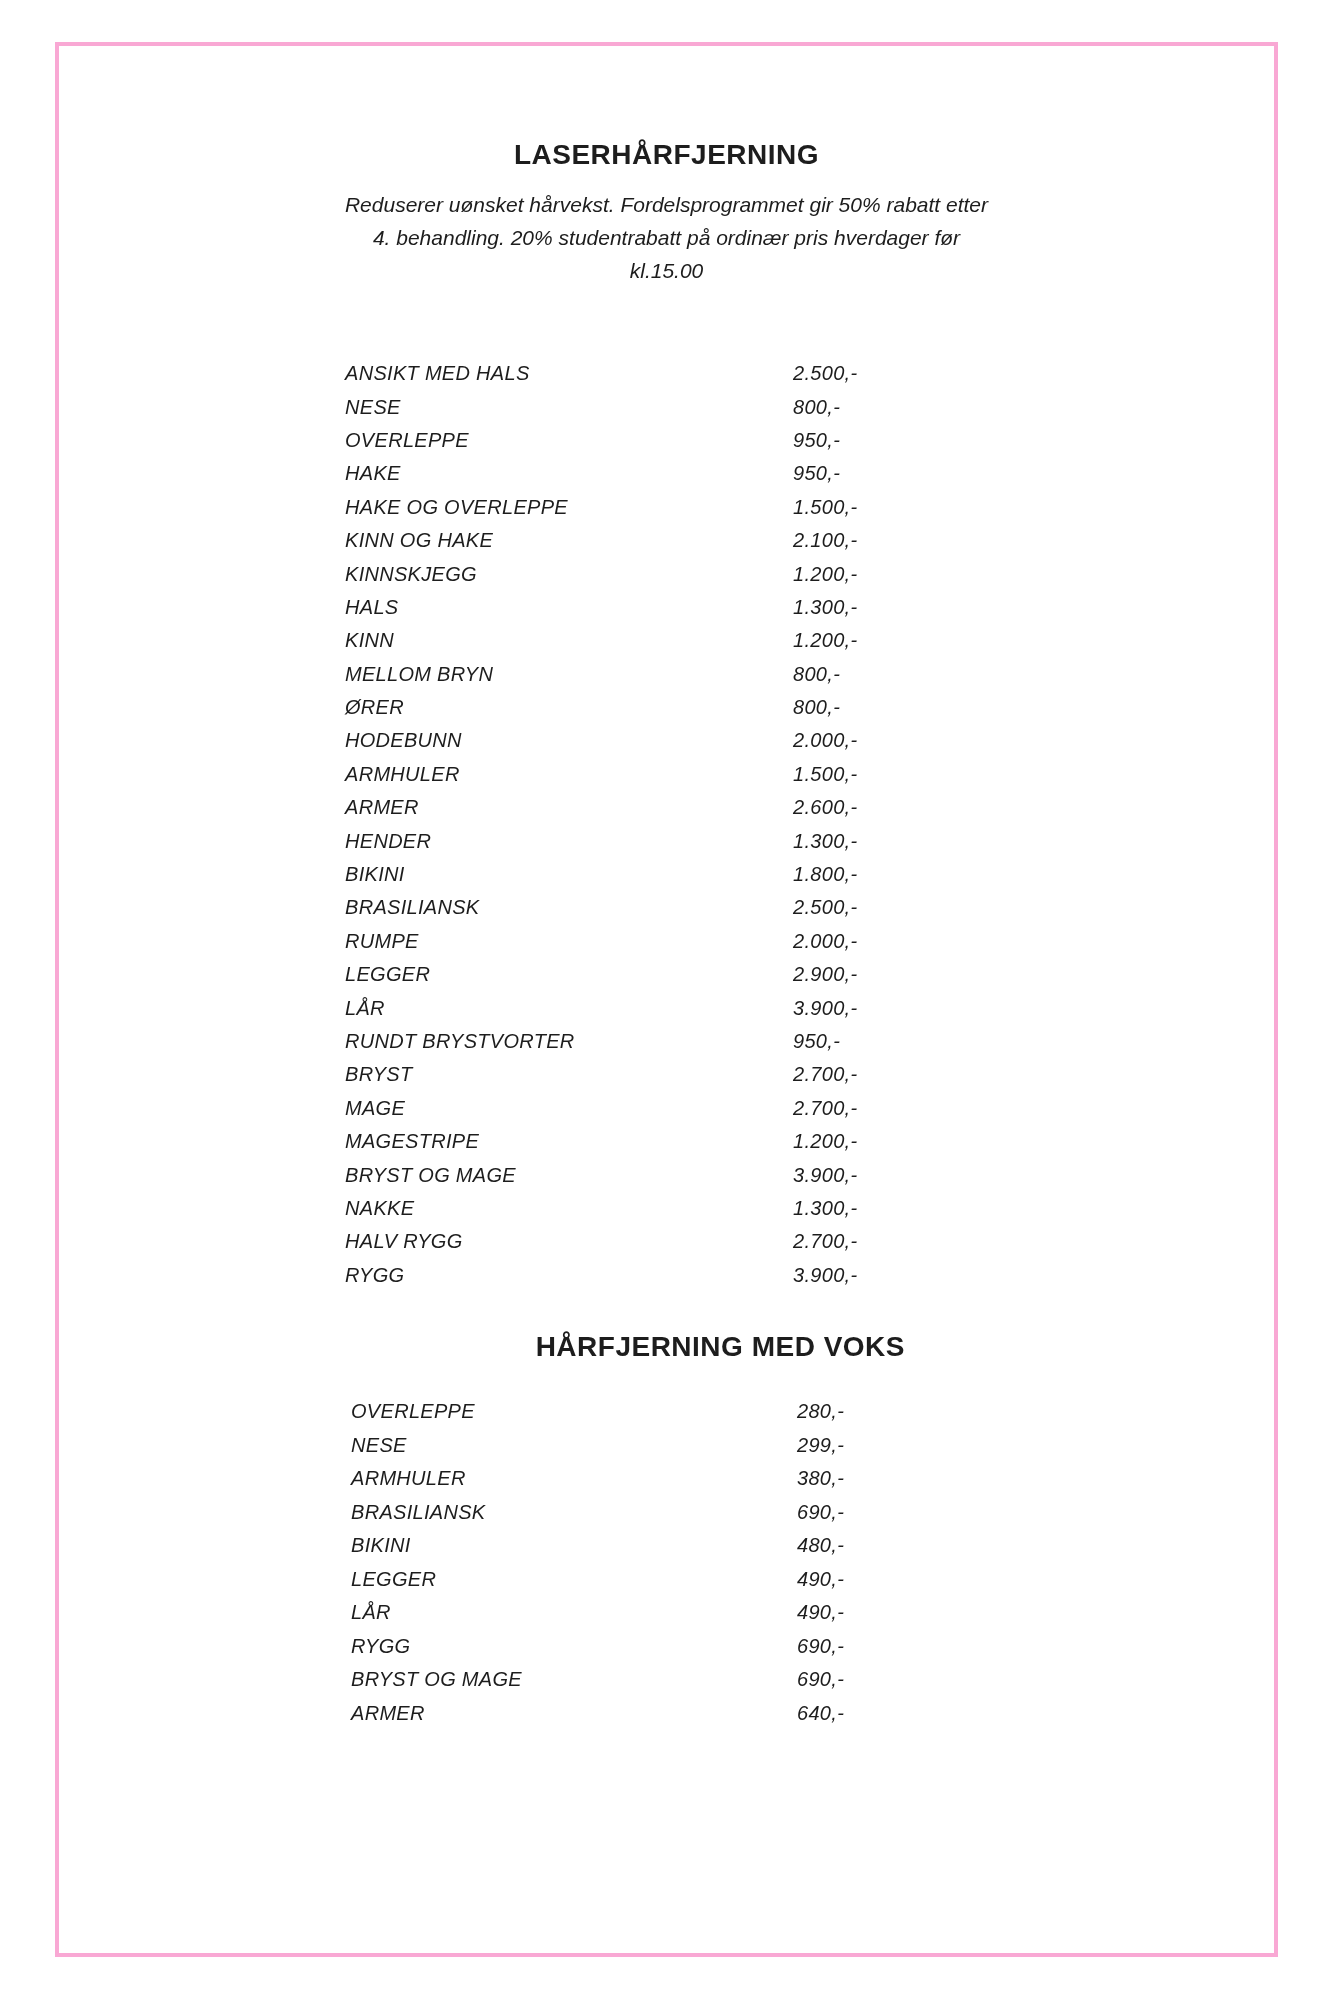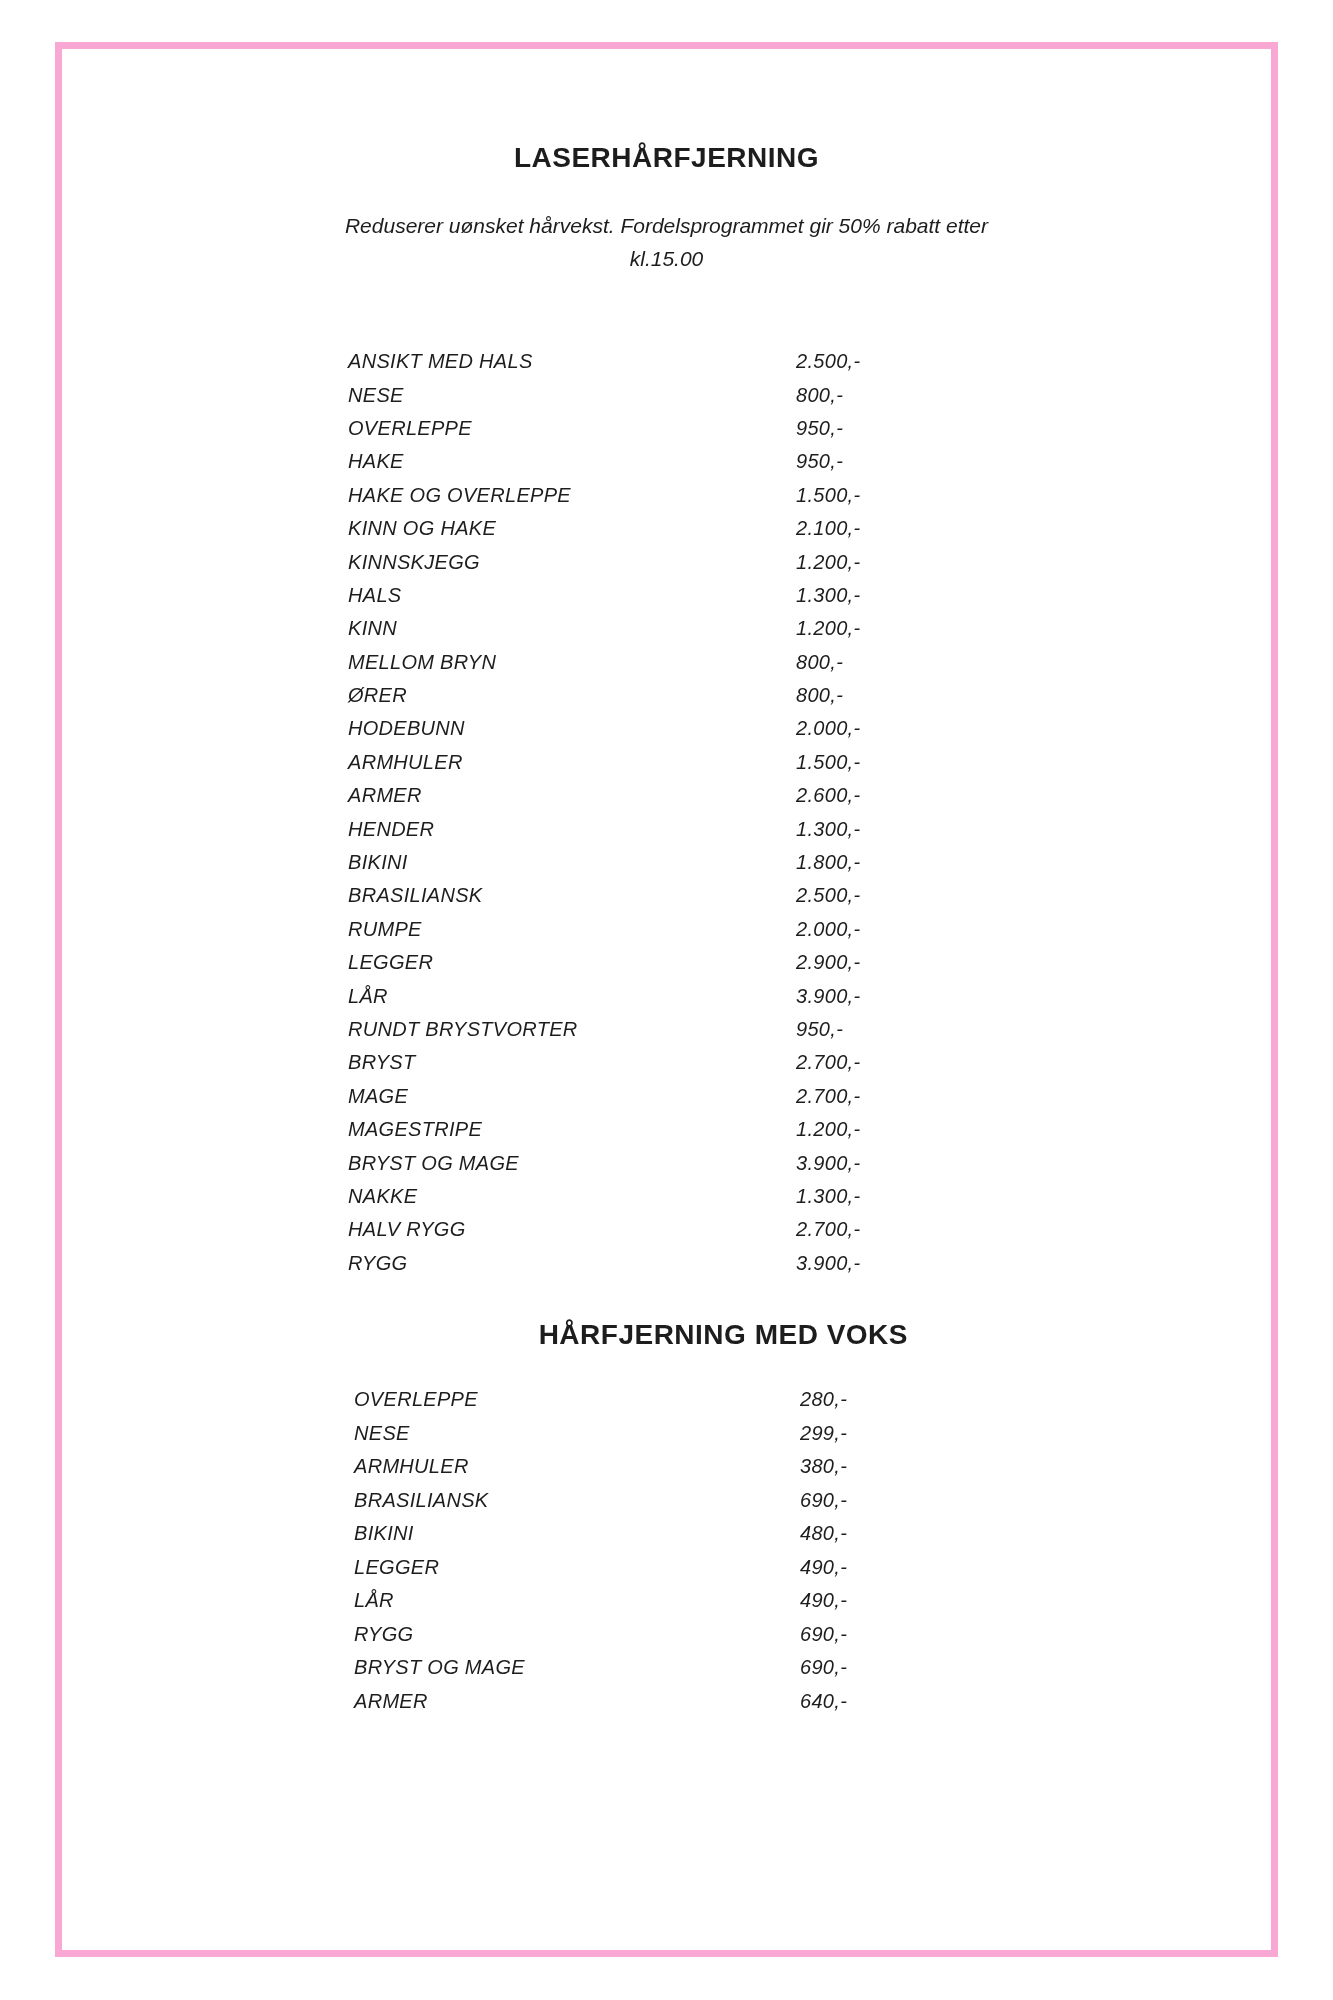--- a/index.html
+++ b/index.html
@@ -15,35 +15,35 @@
     font-family: "Liberation Sans", "DejaVu Sans", sans-serif;
     color: #1d1d1d;
     overflow: hidden;
   }
   .frame {
     position: absolute;
     left: 55px;
     top: 42px;
     width: 1223px;
     height: 1915px;
-    border: 7px solid #f9a8d4;
+    border: 4px solid #f9a8d4;
     box-sizing: border-box;
     background: #ffffff;
   }
   .title {
     margin: 90px 0 0 0;
     text-align: center;
     font-size: 28px;
     line-height: 38px;
     font-weight: 700;
     letter-spacing: 0.5px;
     color: #1d1d1d;
   }
   .subtitle {
-    margin-top: 32px;
+    margin-top: 14px;
     text-align: center;
     font-style: italic;
     font-size: 21px;
     line-height: 33px;
     color: #1d1d1d;
   }
   .price-list {
     margin: 70px 0 0 286px;
     width: 620px;
     font-style: italic;
@@ -81,20 +81,21 @@
 </head>
 <body>
 
 <div class="page">
   <div class="frame">
 
     <h1 class="title">LASERHÅRFJERNING</h1>
 
     <div class="subtitle">
       <div>Reduserer uønsket hårvekst. Fordelsprogrammet gir 50% rabatt etter</div>
+      <div>4. behandling. 20% studentrabatt på ordinær pris hverdager før</div>
       <div>kl.15.00</div>
     </div>
 
     <div class="price-list laser">
 
         <div class="row">
           <span class="label">ANSIKT MED HALS</span>
           <span class="price">2.500,-</span>
         </div>
 

